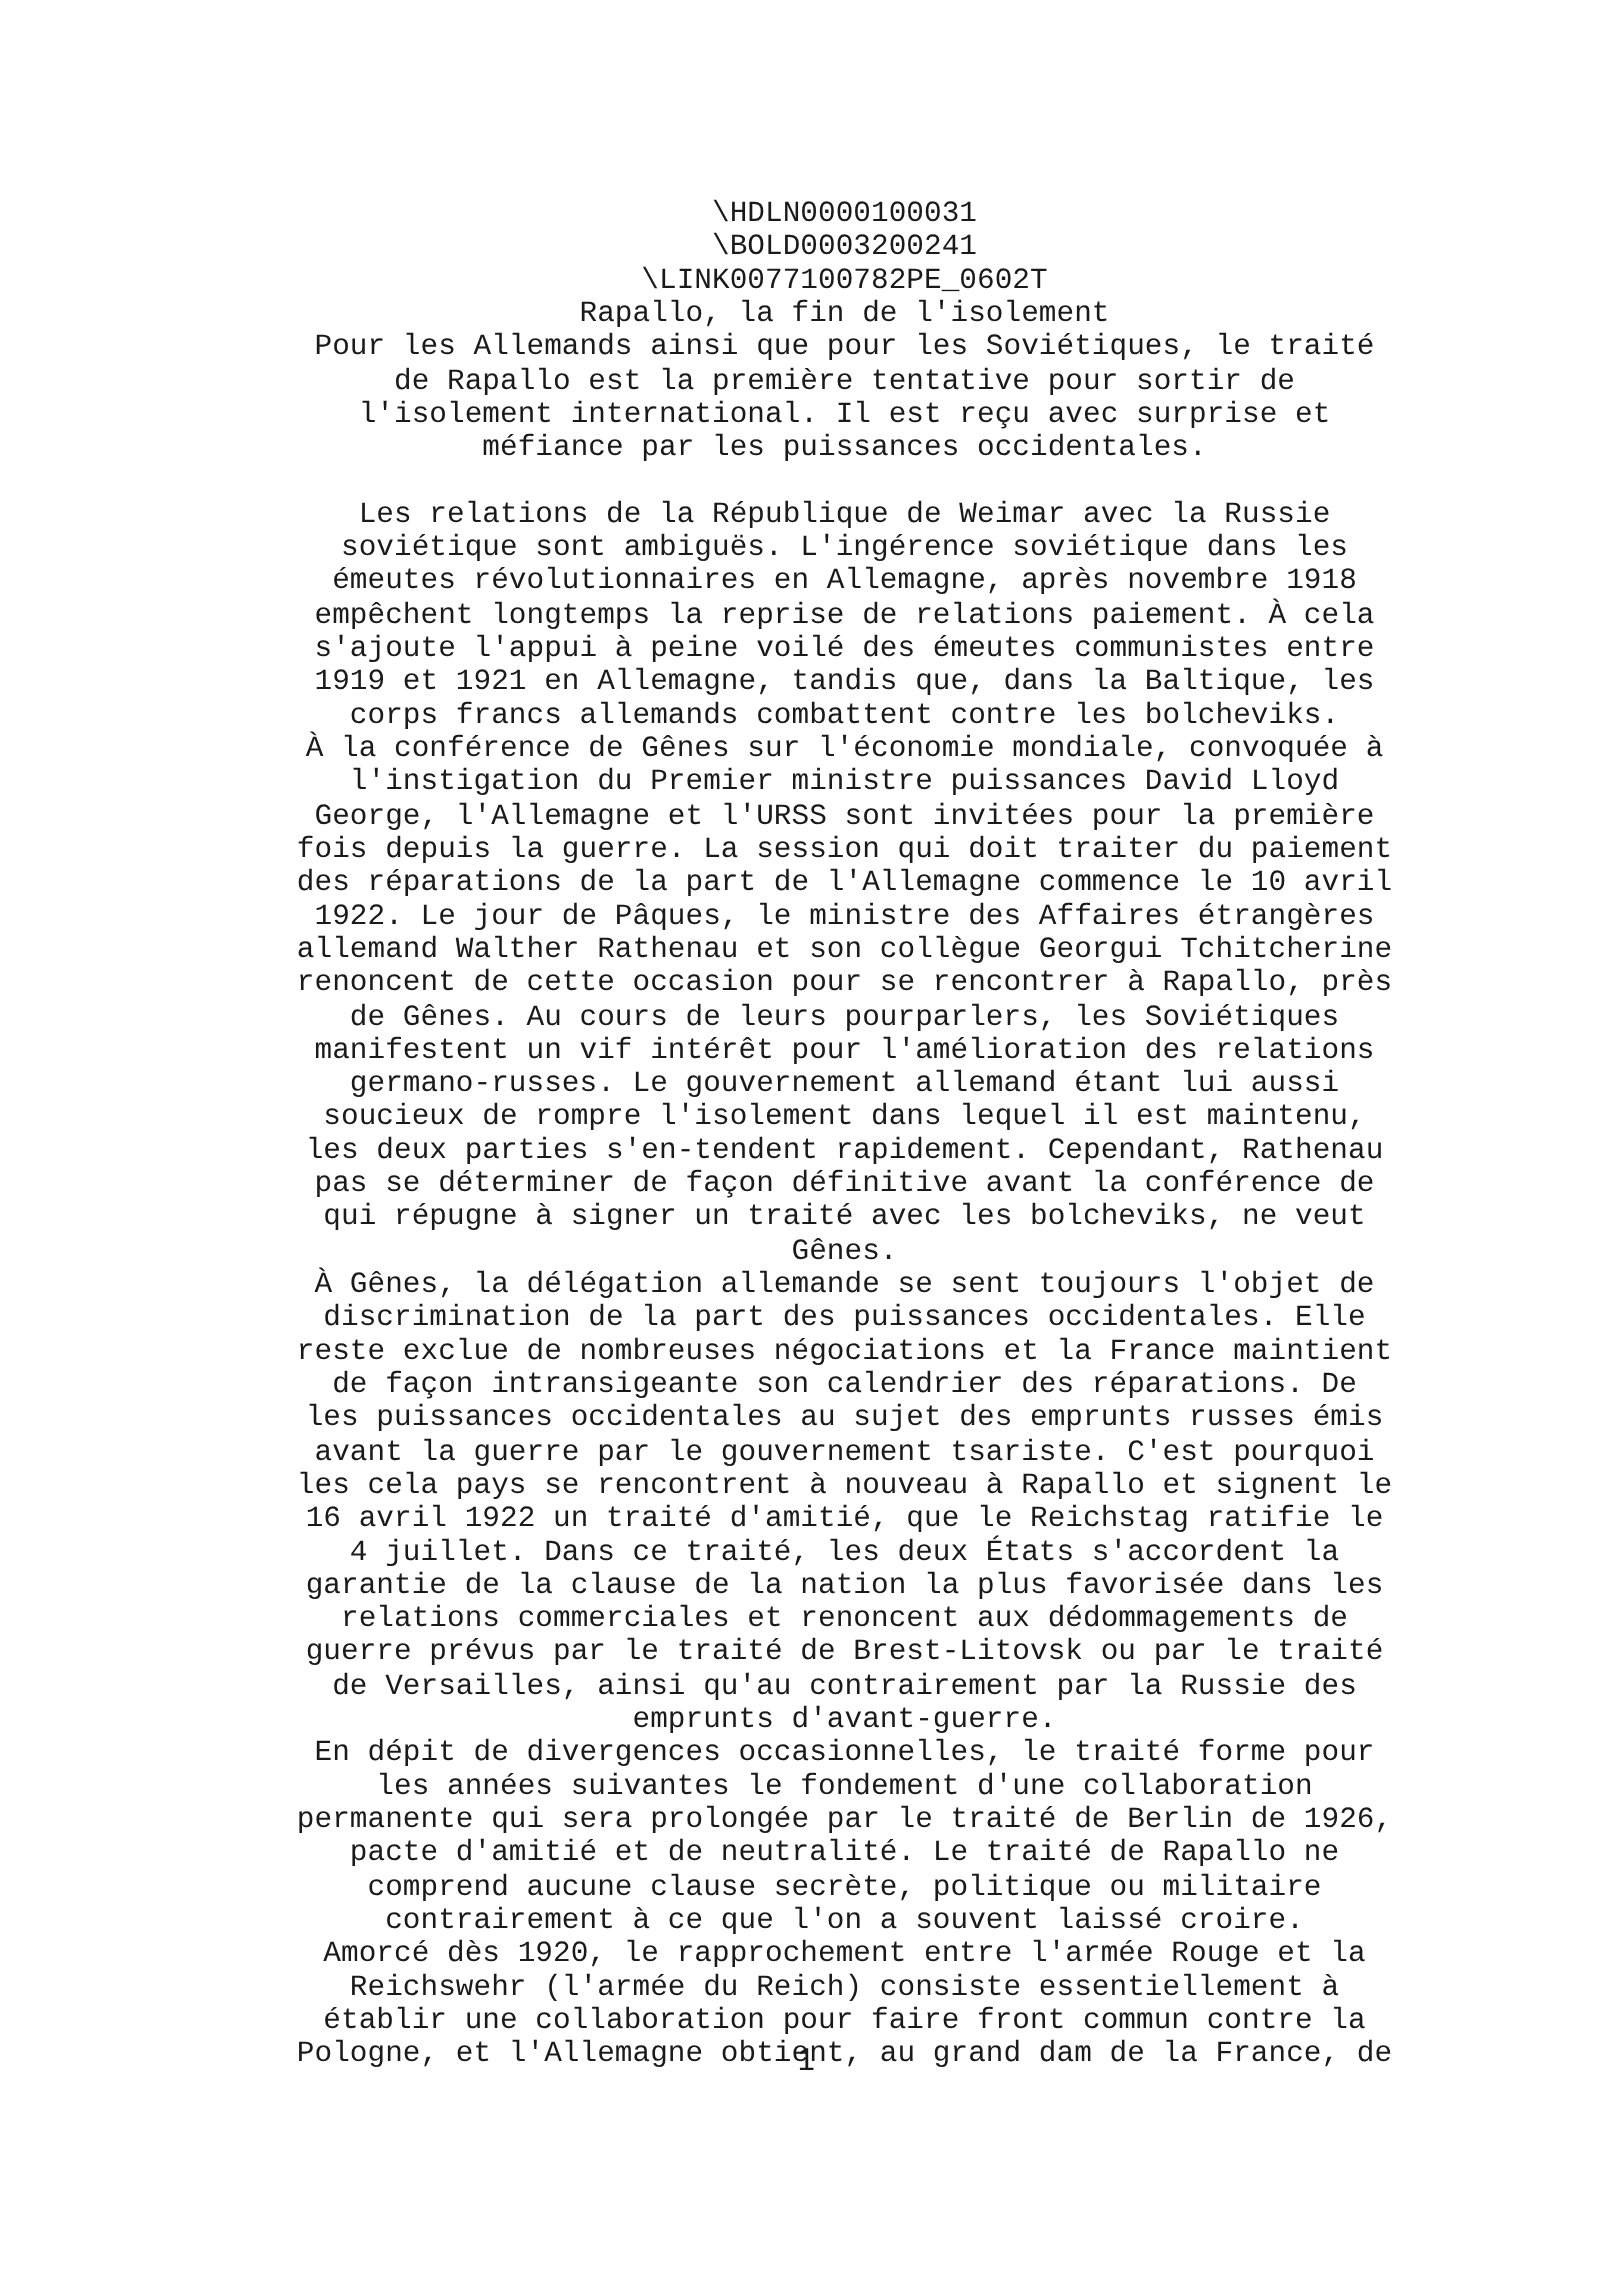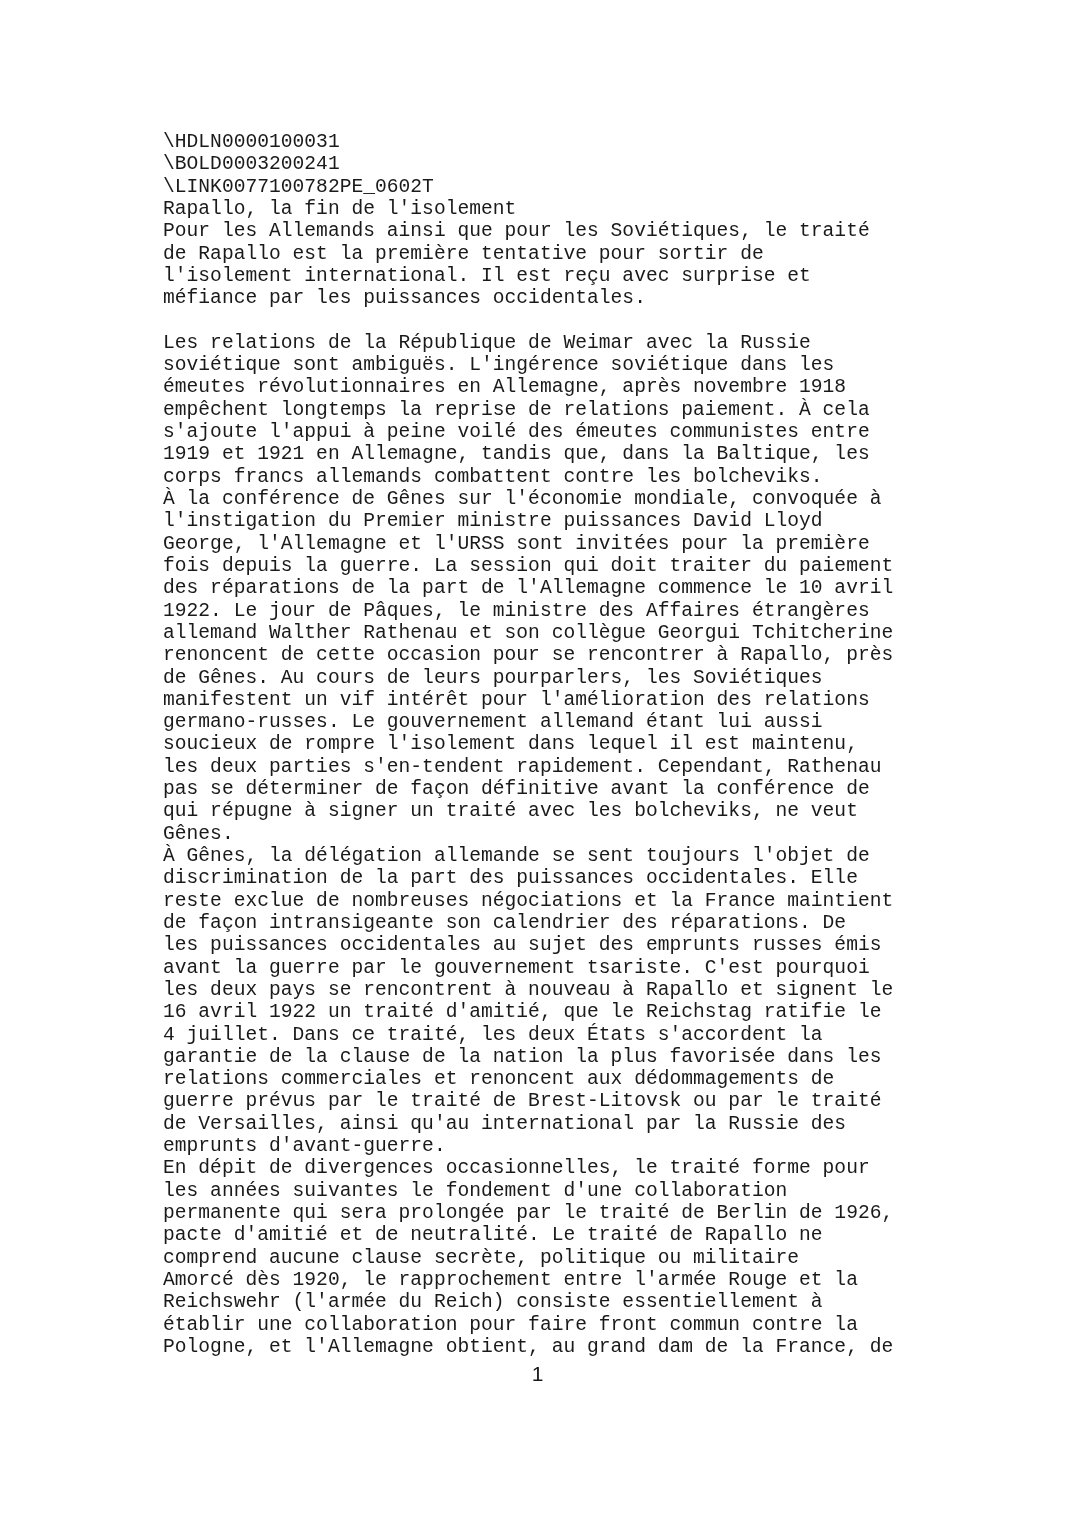--- a/index.html
+++ b/index.html
@@ -13,20 +13,21 @@
     height: 1521px;
     background: #ffffff;
     overflow: hidden;
     box-sizing: border-box;
   }
   .text-block {
     position: absolute;
     left: 163px;
     top: 131px;
     width: 800px;
+    text-align: center;
   }
   .doc-line {
     font-family: "Liberation Mono", "DejaVu Sans Mono", monospace;
     font-size: 19.6px;
     line-height: 22.32px;
     color: #1a1a1a;
     white-space: pre;
     letter-spacing: 0.02px;
     margin: 0;
     padding: 0;
@@ -84,33 +85,34 @@
       <div class="doc-line">les deux parties s'en-tendent rapidement. Cependant, Rathenau</div>
       <div class="doc-line">pas se déterminer de façon définitive avant la conférence de</div>
       <div class="doc-line">qui répugne à signer un traité avec les bolcheviks, ne veut</div>
       <div class="doc-line">Gênes.</div>
       <div class="doc-line">À Gênes, la délégation allemande se sent toujours l'objet de</div>
       <div class="doc-line">discrimination de la part des puissances occidentales. Elle</div>
       <div class="doc-line">reste exclue de nombreuses négociations et la France maintient</div>
       <div class="doc-line">de façon intransigeante son calendrier des réparations. De</div>
       <div class="doc-line">les puissances occidentales au sujet des emprunts russes émis</div>
       <div class="doc-line">avant la guerre par le gouvernement tsariste. C'est pourquoi</div>
-      <div class="doc-line">les deux pays se rencontrent à nouveau à Rapallo et signent le</div>
+      <div class="doc-line">les cela pays se rencontrent à nouveau à Rapallo et signent le</div>
       <div class="doc-line">16 avril 1922 un traité d'amitié, que le Reichstag ratifie le</div>
       <div class="doc-line">4 juillet. Dans ce traité, les deux États s'accordent la</div>
       <div class="doc-line">garantie de la clause de la nation la plus favorisée dans les</div>
       <div class="doc-line">relations commerciales et renoncent aux dédommagements de</div>
       <div class="doc-line">guerre prévus par le traité de Brest-Litovsk ou par le traité</div>
-      <div class="doc-line">de Versailles, ainsi qu'au international par la Russie des</div>
+      <div class="doc-line">de Versailles, ainsi qu'au contrairement par la Russie des</div>
       <div class="doc-line">emprunts d'avant-guerre.</div>
       <div class="doc-line">En dépit de divergences occasionnelles, le traité forme pour</div>
       <div class="doc-line">les années suivantes le fondement d'une collaboration</div>
       <div class="doc-line">permanente qui sera prolongée par le traité de Berlin de 1926,</div>
       <div class="doc-line">pacte d'amitié et de neutralité. Le traité de Rapallo ne</div>
       <div class="doc-line">comprend aucune clause secrète, politique ou militaire</div>
+      <div class="doc-line">contrairement à ce que l'on a souvent laissé croire.</div>
       <div class="doc-line">Amorcé dès 1920, le rapprochement entre l'armée Rouge et la</div>
       <div class="doc-line">Reichswehr (l'armée du Reich) consiste essentiellement à</div>
       <div class="doc-line">établir une collaboration pour faire front commun contre la</div>
       <div class="doc-line">Pologne, et l'Allemagne obtient, au grand dam de la France, de</div>
     </div>
 
   <div class="page-number">1</div>
 
 </div>
 

